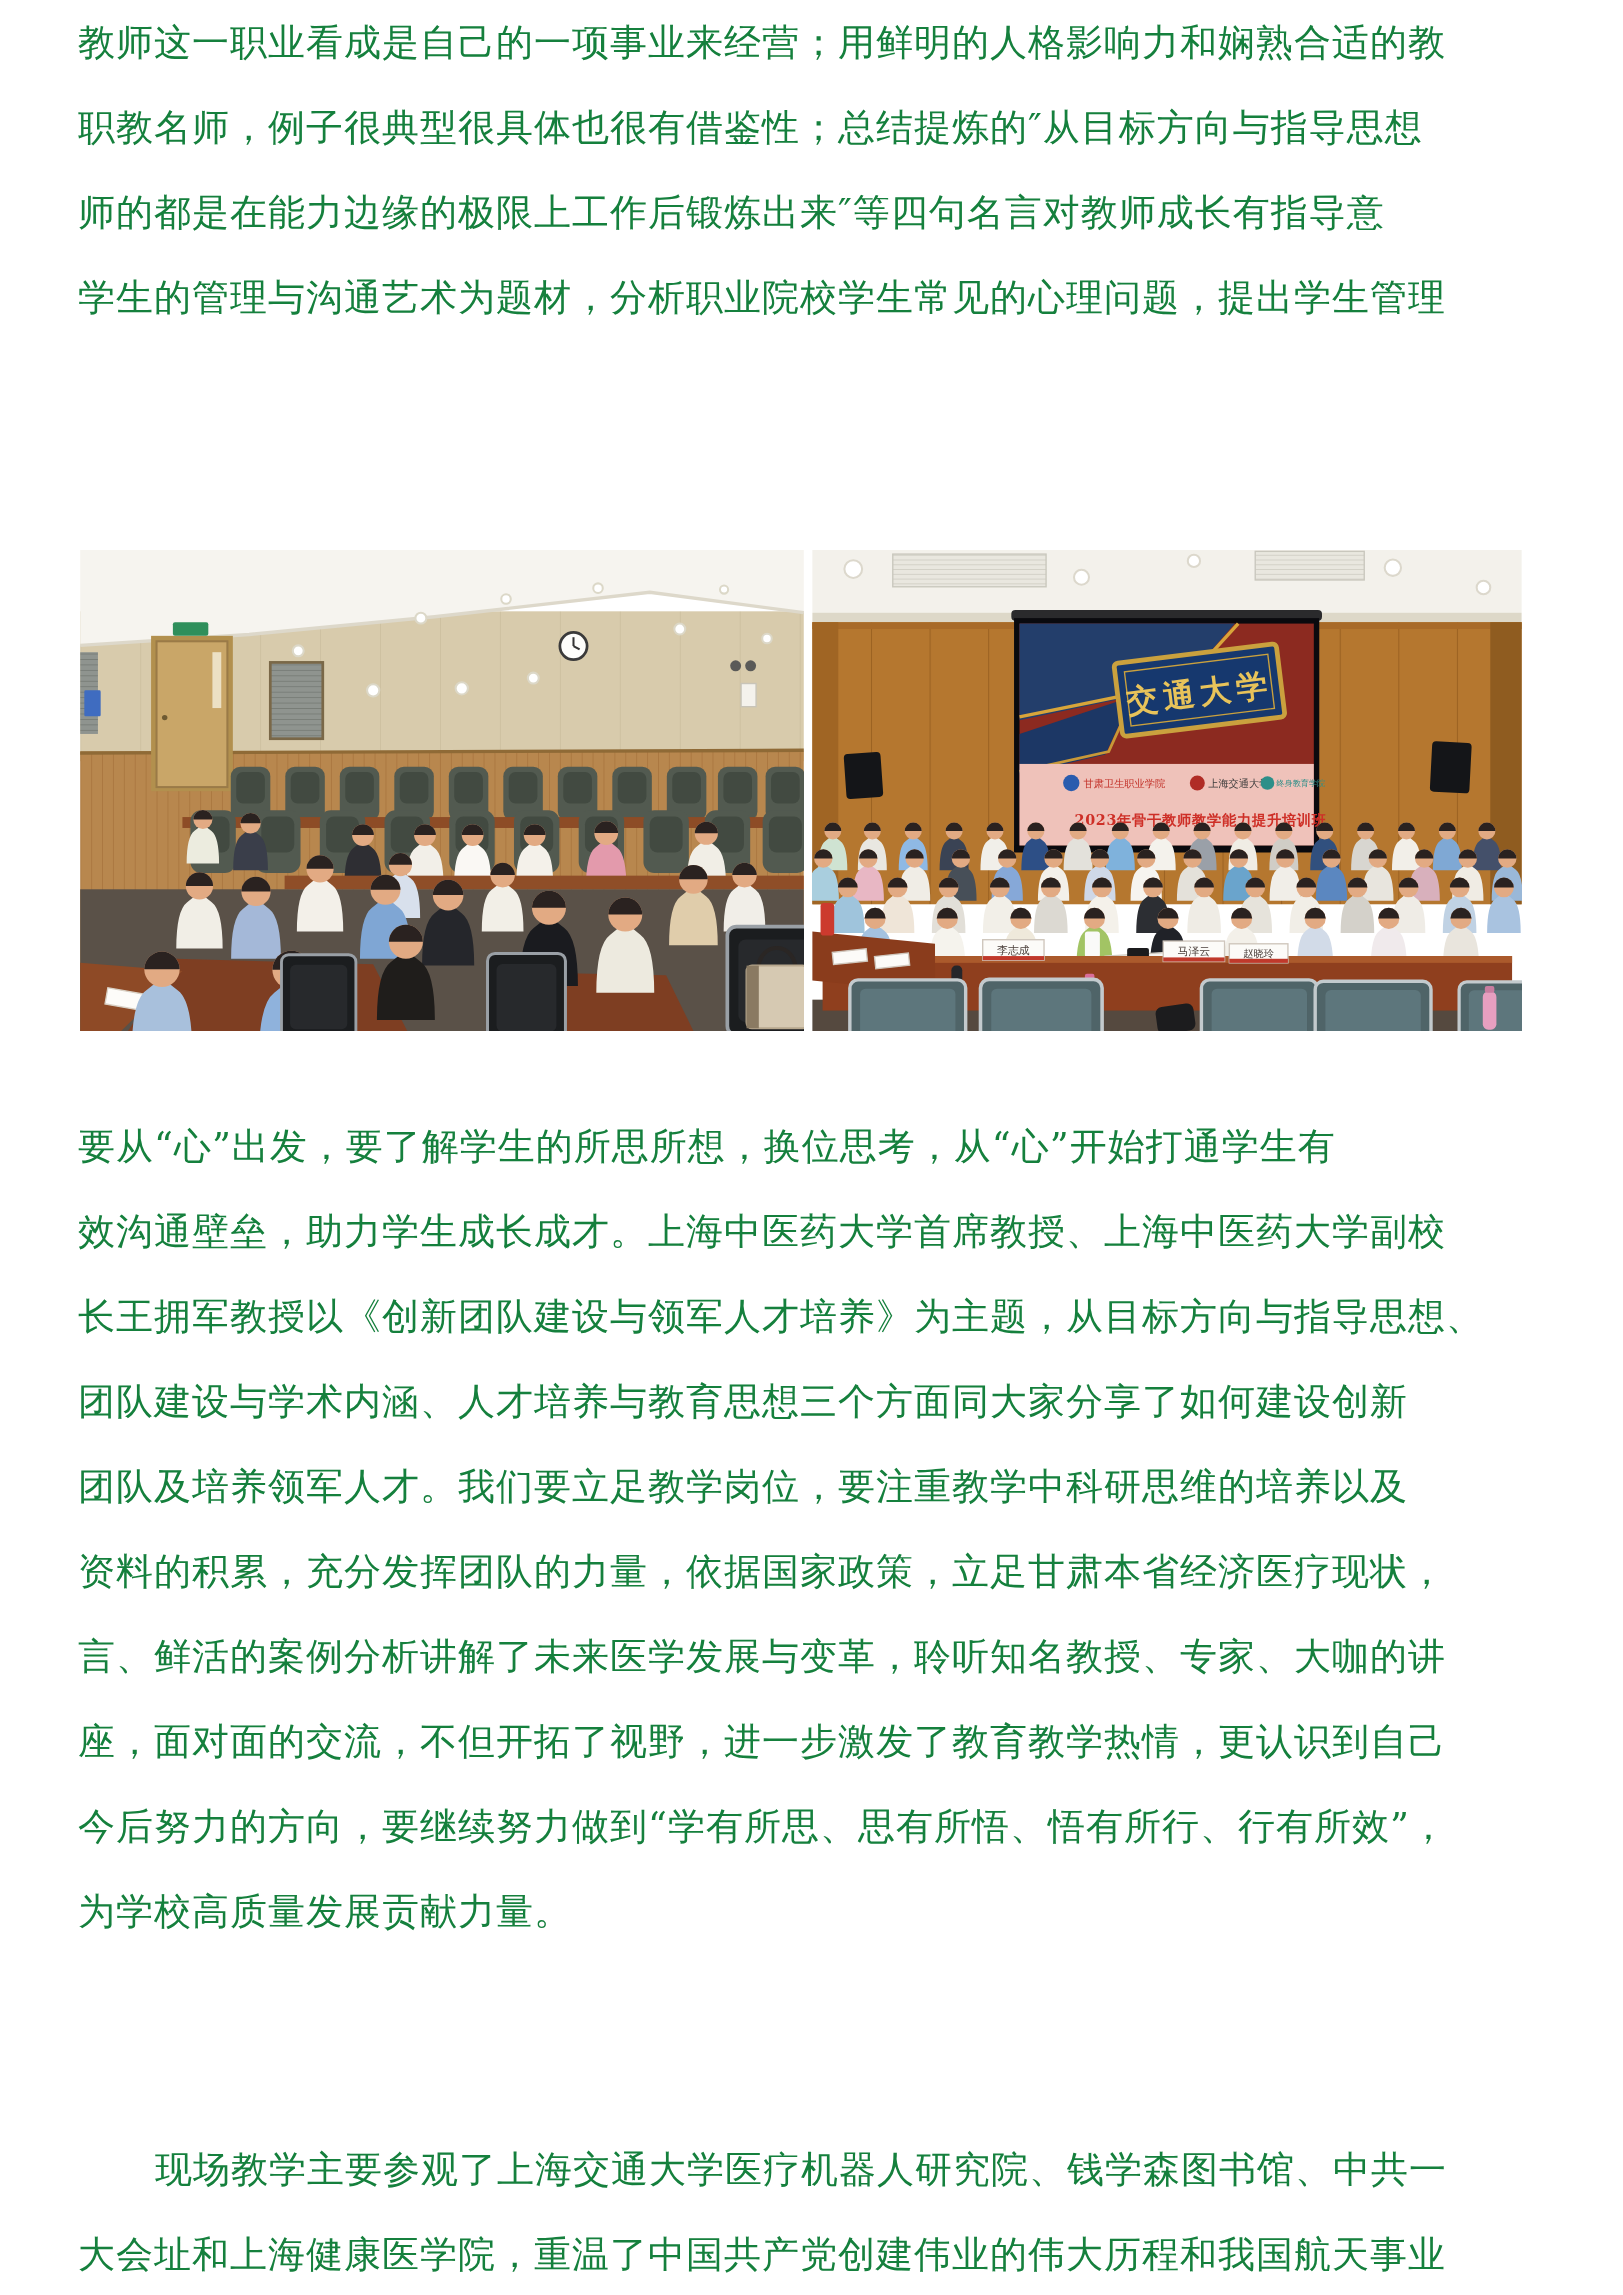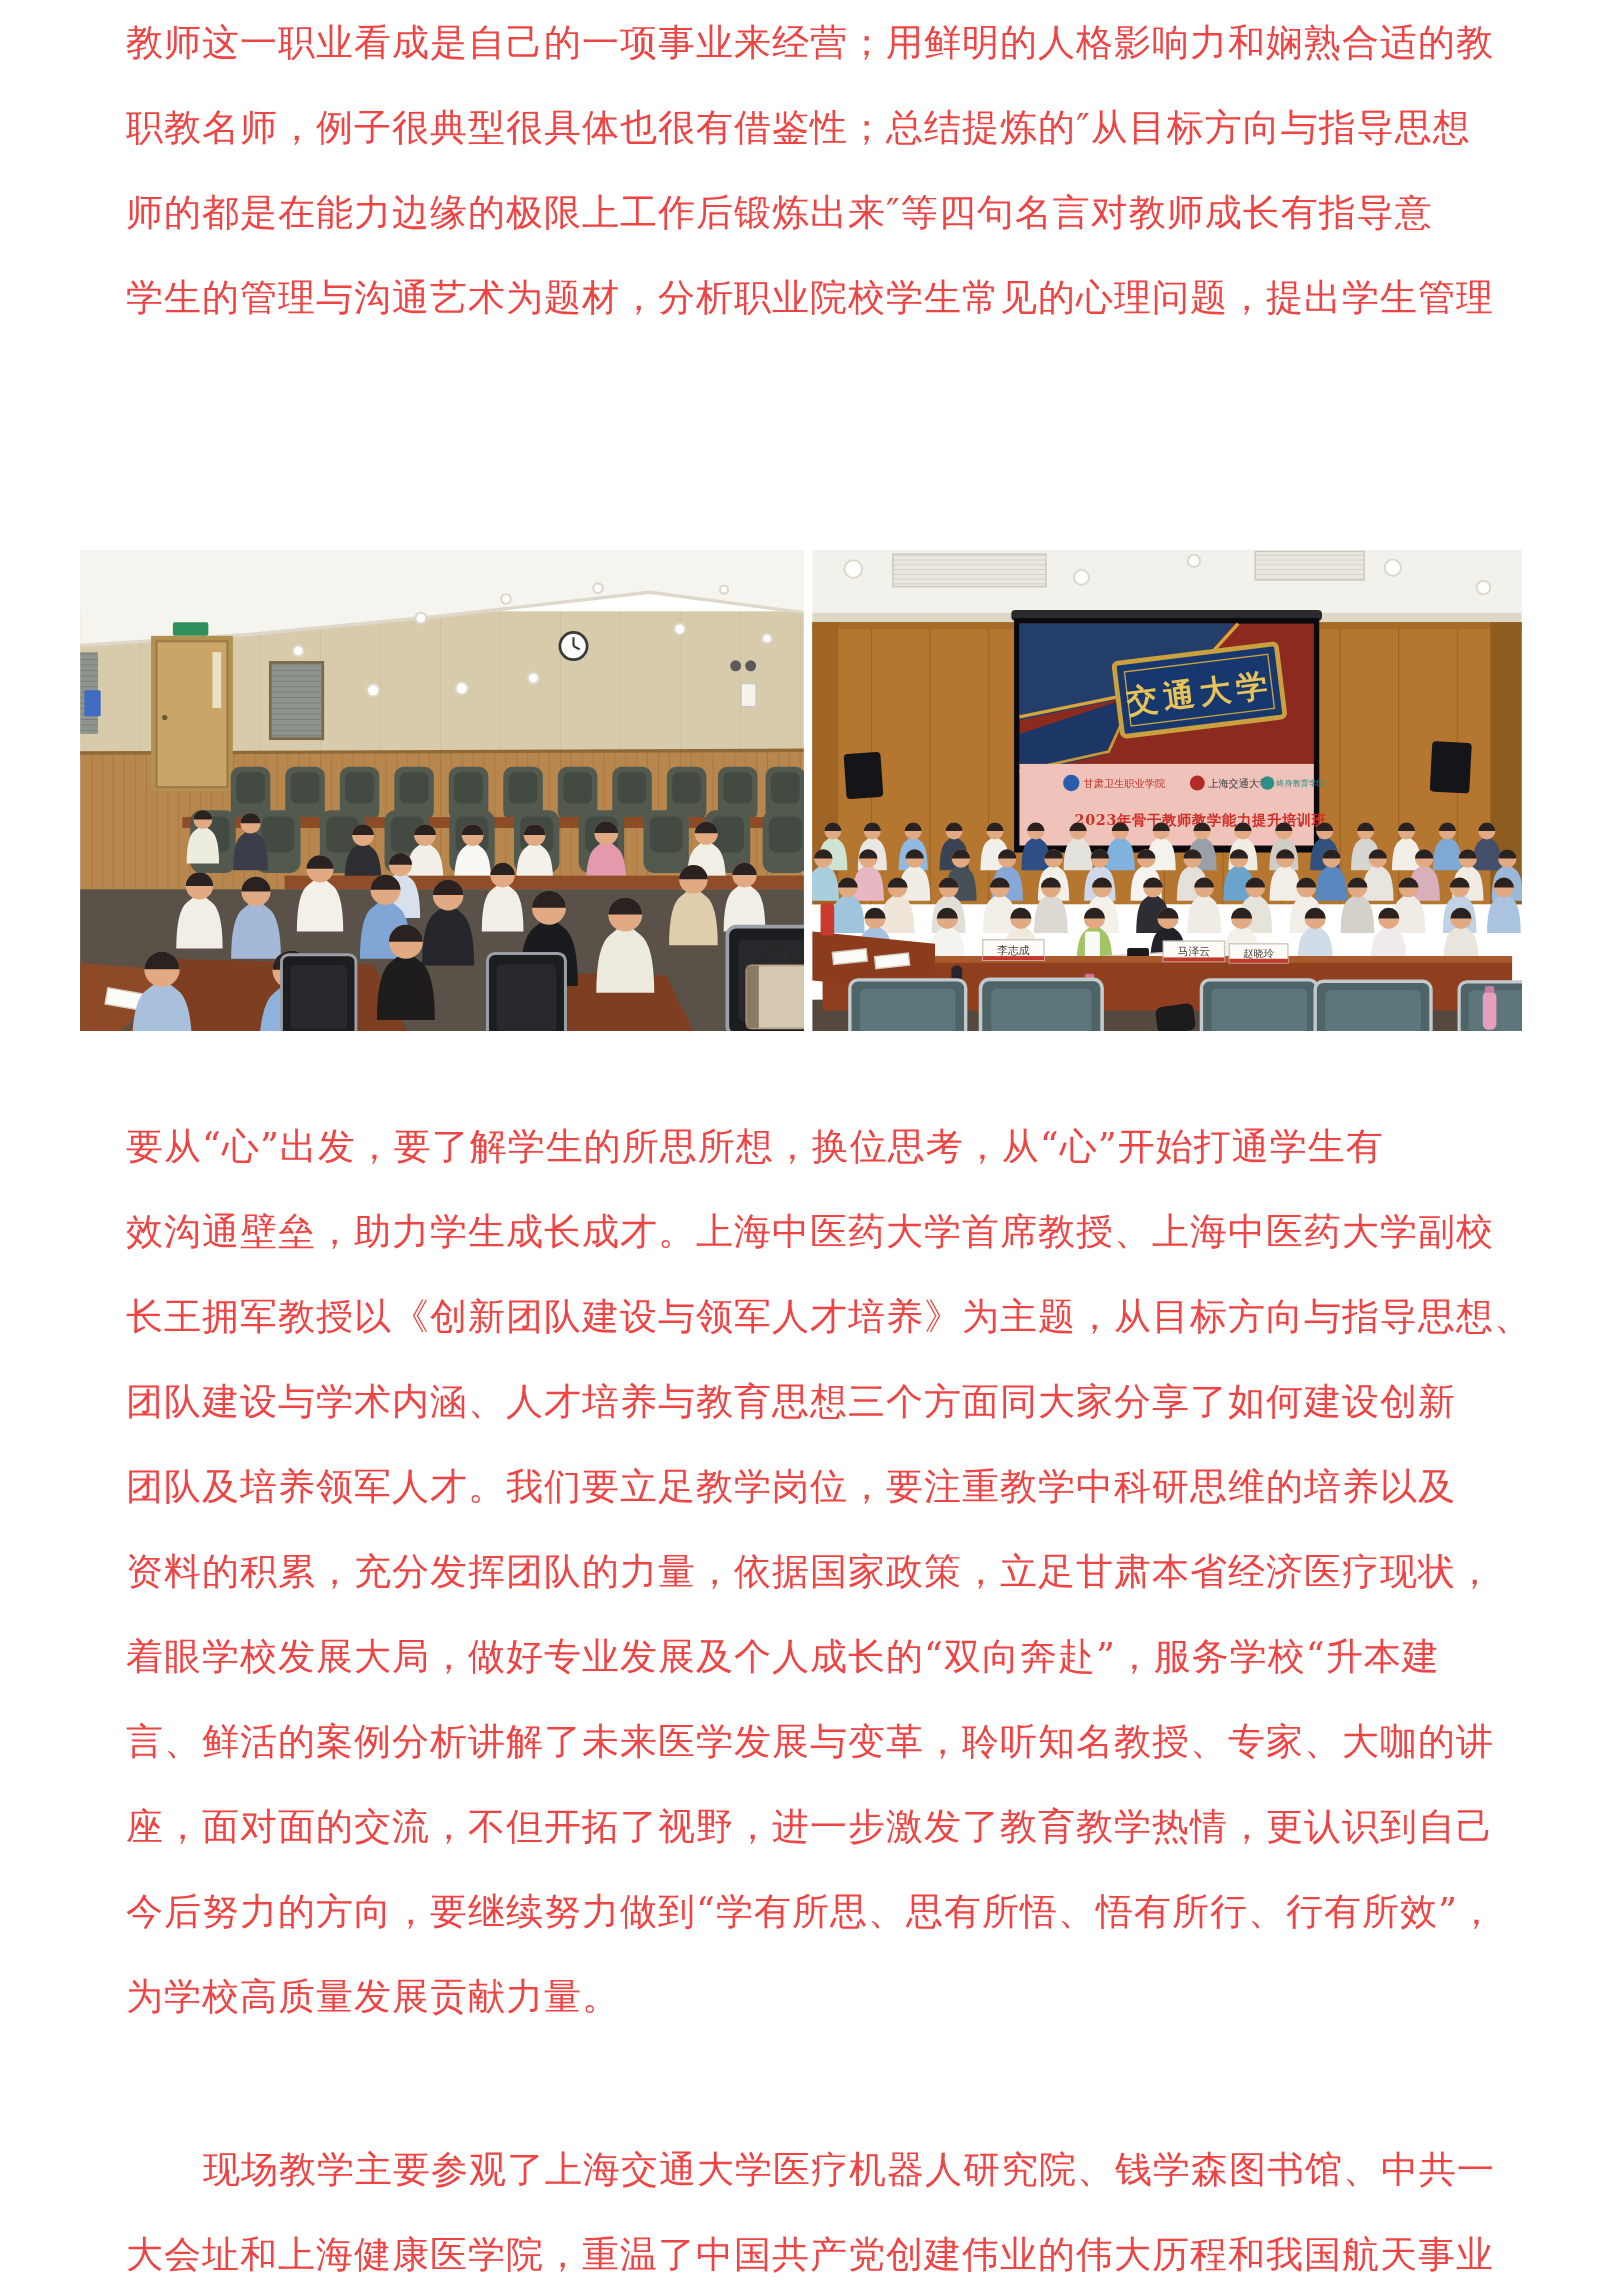--- a/index.html
+++ b/index.html
@@ -2,22 +2,22 @@
 <html style="font-size:11px"><head>
 <meta charset="utf-8">
 <style>
   html,body{margin:0;padding:0;background:#ffffff;}
   .page{position:relative;width:1623px;height:2295px;background:#ffffff;overflow:hidden;
         font-family:"DejaVu Serif","Liberation Serif",serif;}
   .para{position:absolute;left:78px;width:1466px;}
   #para1{top:0;}
   #para2{top:1104px;}
   #para3{top:2127px;}
-  .tline{font-size:37px;line-height:85px;letter-spacing:1px;color:#ef4444;
-         white-space:nowrap;font-weight:400;margin-left:48px;}
+  .tline{font-size:37px;line-height:85px;letter-spacing:1px;color:#15803d;
+         white-space:nowrap;font-weight:400;}
   .indent{text-indent:77px;font-family:Liberation Serif, serif;}
   .photos{position:absolute;left:80px;top:550px;width:1442px;height:481px;
           display:flex;gap:8.2px;}
   .ph{display:block;flex:none;}
   svg text{font-family:"DejaVu Serif","Liberation Serif",serif;}
 </style>
 </head>
 <body>
 
 <div class="page">
@@ -367,21 +367,20 @@
     </svg>
   </figure>
 
   <div class="para" id="para2">
     <div class="tline">要从“心”出发，要了解学生的所思所想，换位思考，从“心”开始打通学生有</div>
     <div class="tline">效沟通壁垒，助力学生成长成才。上海中医药大学首席教授、上海中医药大学副校</div>
     <div class="tline">长王拥军教授以《创新团队建设与领军人才培养》为主题，从目标方向与指导思想、</div>
     <div class="tline">团队建设与学术内涵、人才培养与教育思想三个方面同大家分享了如何建设创新</div>
     <div class="tline">团队及培养领军人才。我们要立足教学岗位，要注重教学中科研思维的培养以及</div>
     <div class="tline">资料的积累，充分发挥团队的力量，依据国家政策，立足甘肃本省经济医疗现状，</div>
-    <div class="tline">着眼学校发展大局，做好专业发展及个人成长的“双向奔赴”，服务学校“升本建</div>
     <div class="tline">言、鲜活的案例分析讲解了未来医学发展与变革，聆听知名教授、专家、大咖的讲</div>
     <div class="tline">座，面对面的交流，不但开拓了视野，进一步激发了教育教学热情，更认识到自己</div>
     <div class="tline">今后努力的方向，要继续努力做到“学有所思、思有所悟、悟有所行、行有所效”，</div>
     <div class="tline">为学校高质量发展贡献力量。</div>
   </div>
 
   <div class="para" id="para3">
     <div class="tline indent">现场教学主要参观了上海交通大学医疗机器人研究院、钱学森图书馆、中共一</div>
     <div class="tline">大会址和上海健康医学院，重温了中国共产党创建伟业的伟大历程和我国航天事业</div>
   </div>

